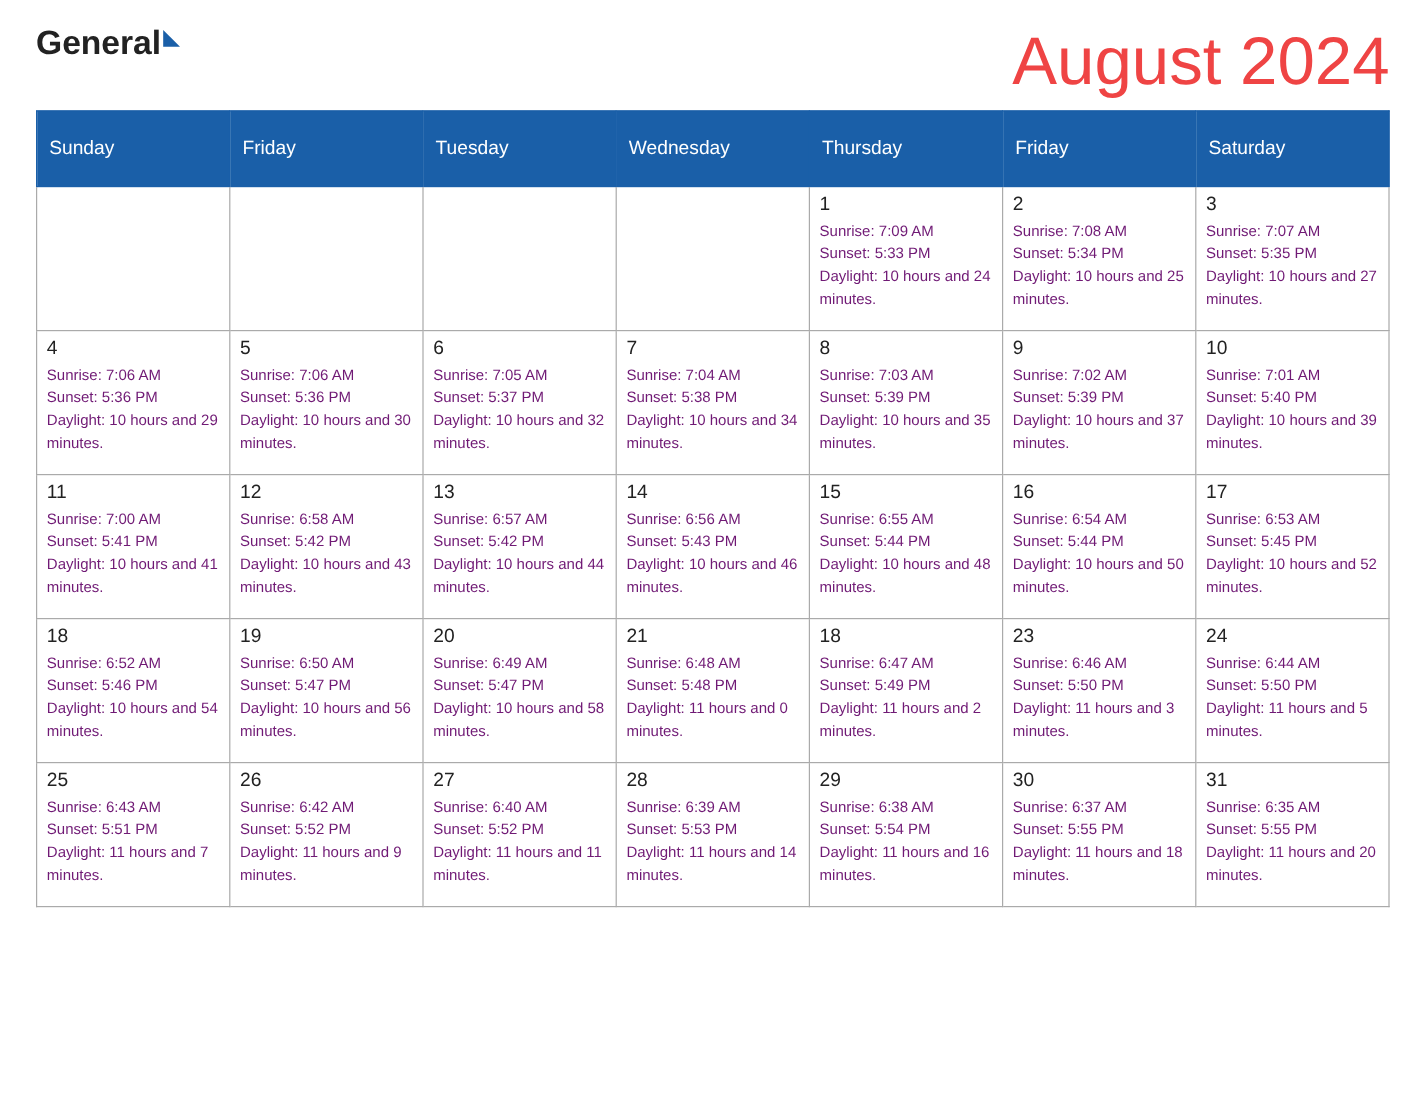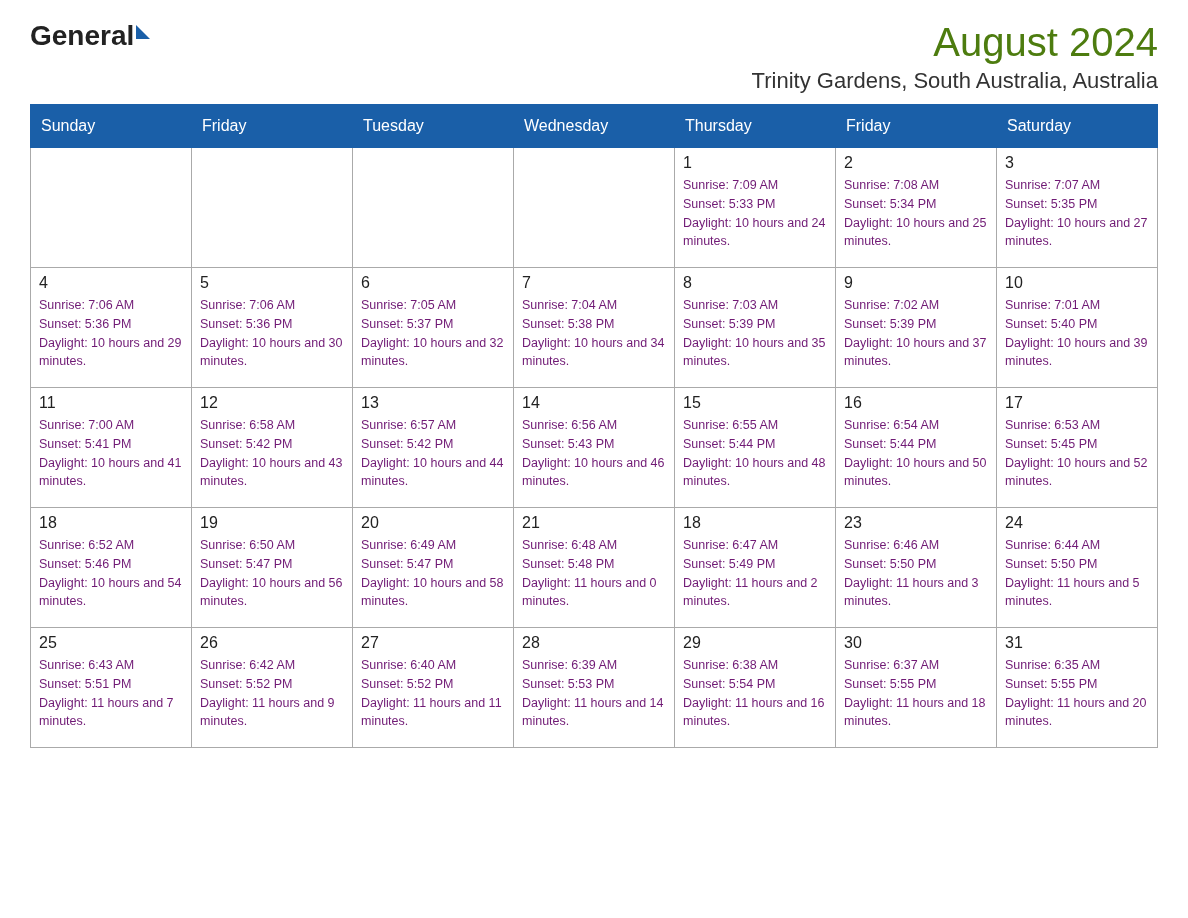--- a/index.html
+++ b/index.html
@@ -42,41 +42,41 @@
       width: 75px;
       height: 3px;
       background: #1a5fa8;
       margin-top: 2px;
       margin-left: 2px;
     }
     .title-section {
       text-align: right;
     }
     .month-title {
-      font-size: 40px;
+      font-size: 56px;
       font-weight: normal;
-      color: #4d7c0f;
+      color: #ef4444;
       line-height: 1.1;
     }
     .location-title {
       font-size: 22px;
       color: #333;
       margin-top: 4px;
     }
     .calendar-table {
       width: 100%;
       border-collapse: collapse;
       margin-top: 10px;
     }
     .calendar-table th {
       background: #1a5fa8;
       color: #fff;
       font-size: 16px;
       font-weight: normal;
-      padding: 12px 10px;
+      padding: 22px 10px;
       border: 1px solid #1a5fa8;
       text-align: left;
       margin-top: 12px;
     }
     .calendar-table td {
       border: 1px solid #aaa;
       vertical-align: top;
       padding: 6px 8px;
       width: 14.28%;
       height: 120px;
@@ -112,21 +112,20 @@
 
 <div class="header-section">
   <div class="logo-wrap">
     <div class="logo-top">
       <span class="logo-text-general">General</span>
       <span class="logo-triangle"></span>
     </div>
   </div>
   <div class="title-section">
     <div class="month-title">August 2024</div>
-    <div class="location-title">Trinity Gardens, South Australia, Australia</div>
   </div>
 </div>
 
 <table class="calendar-table">
   <thead>
     <tr>
 
     <th>Sunday</th>
         <th>Friday</th>
         <th>Tuesday</th>

